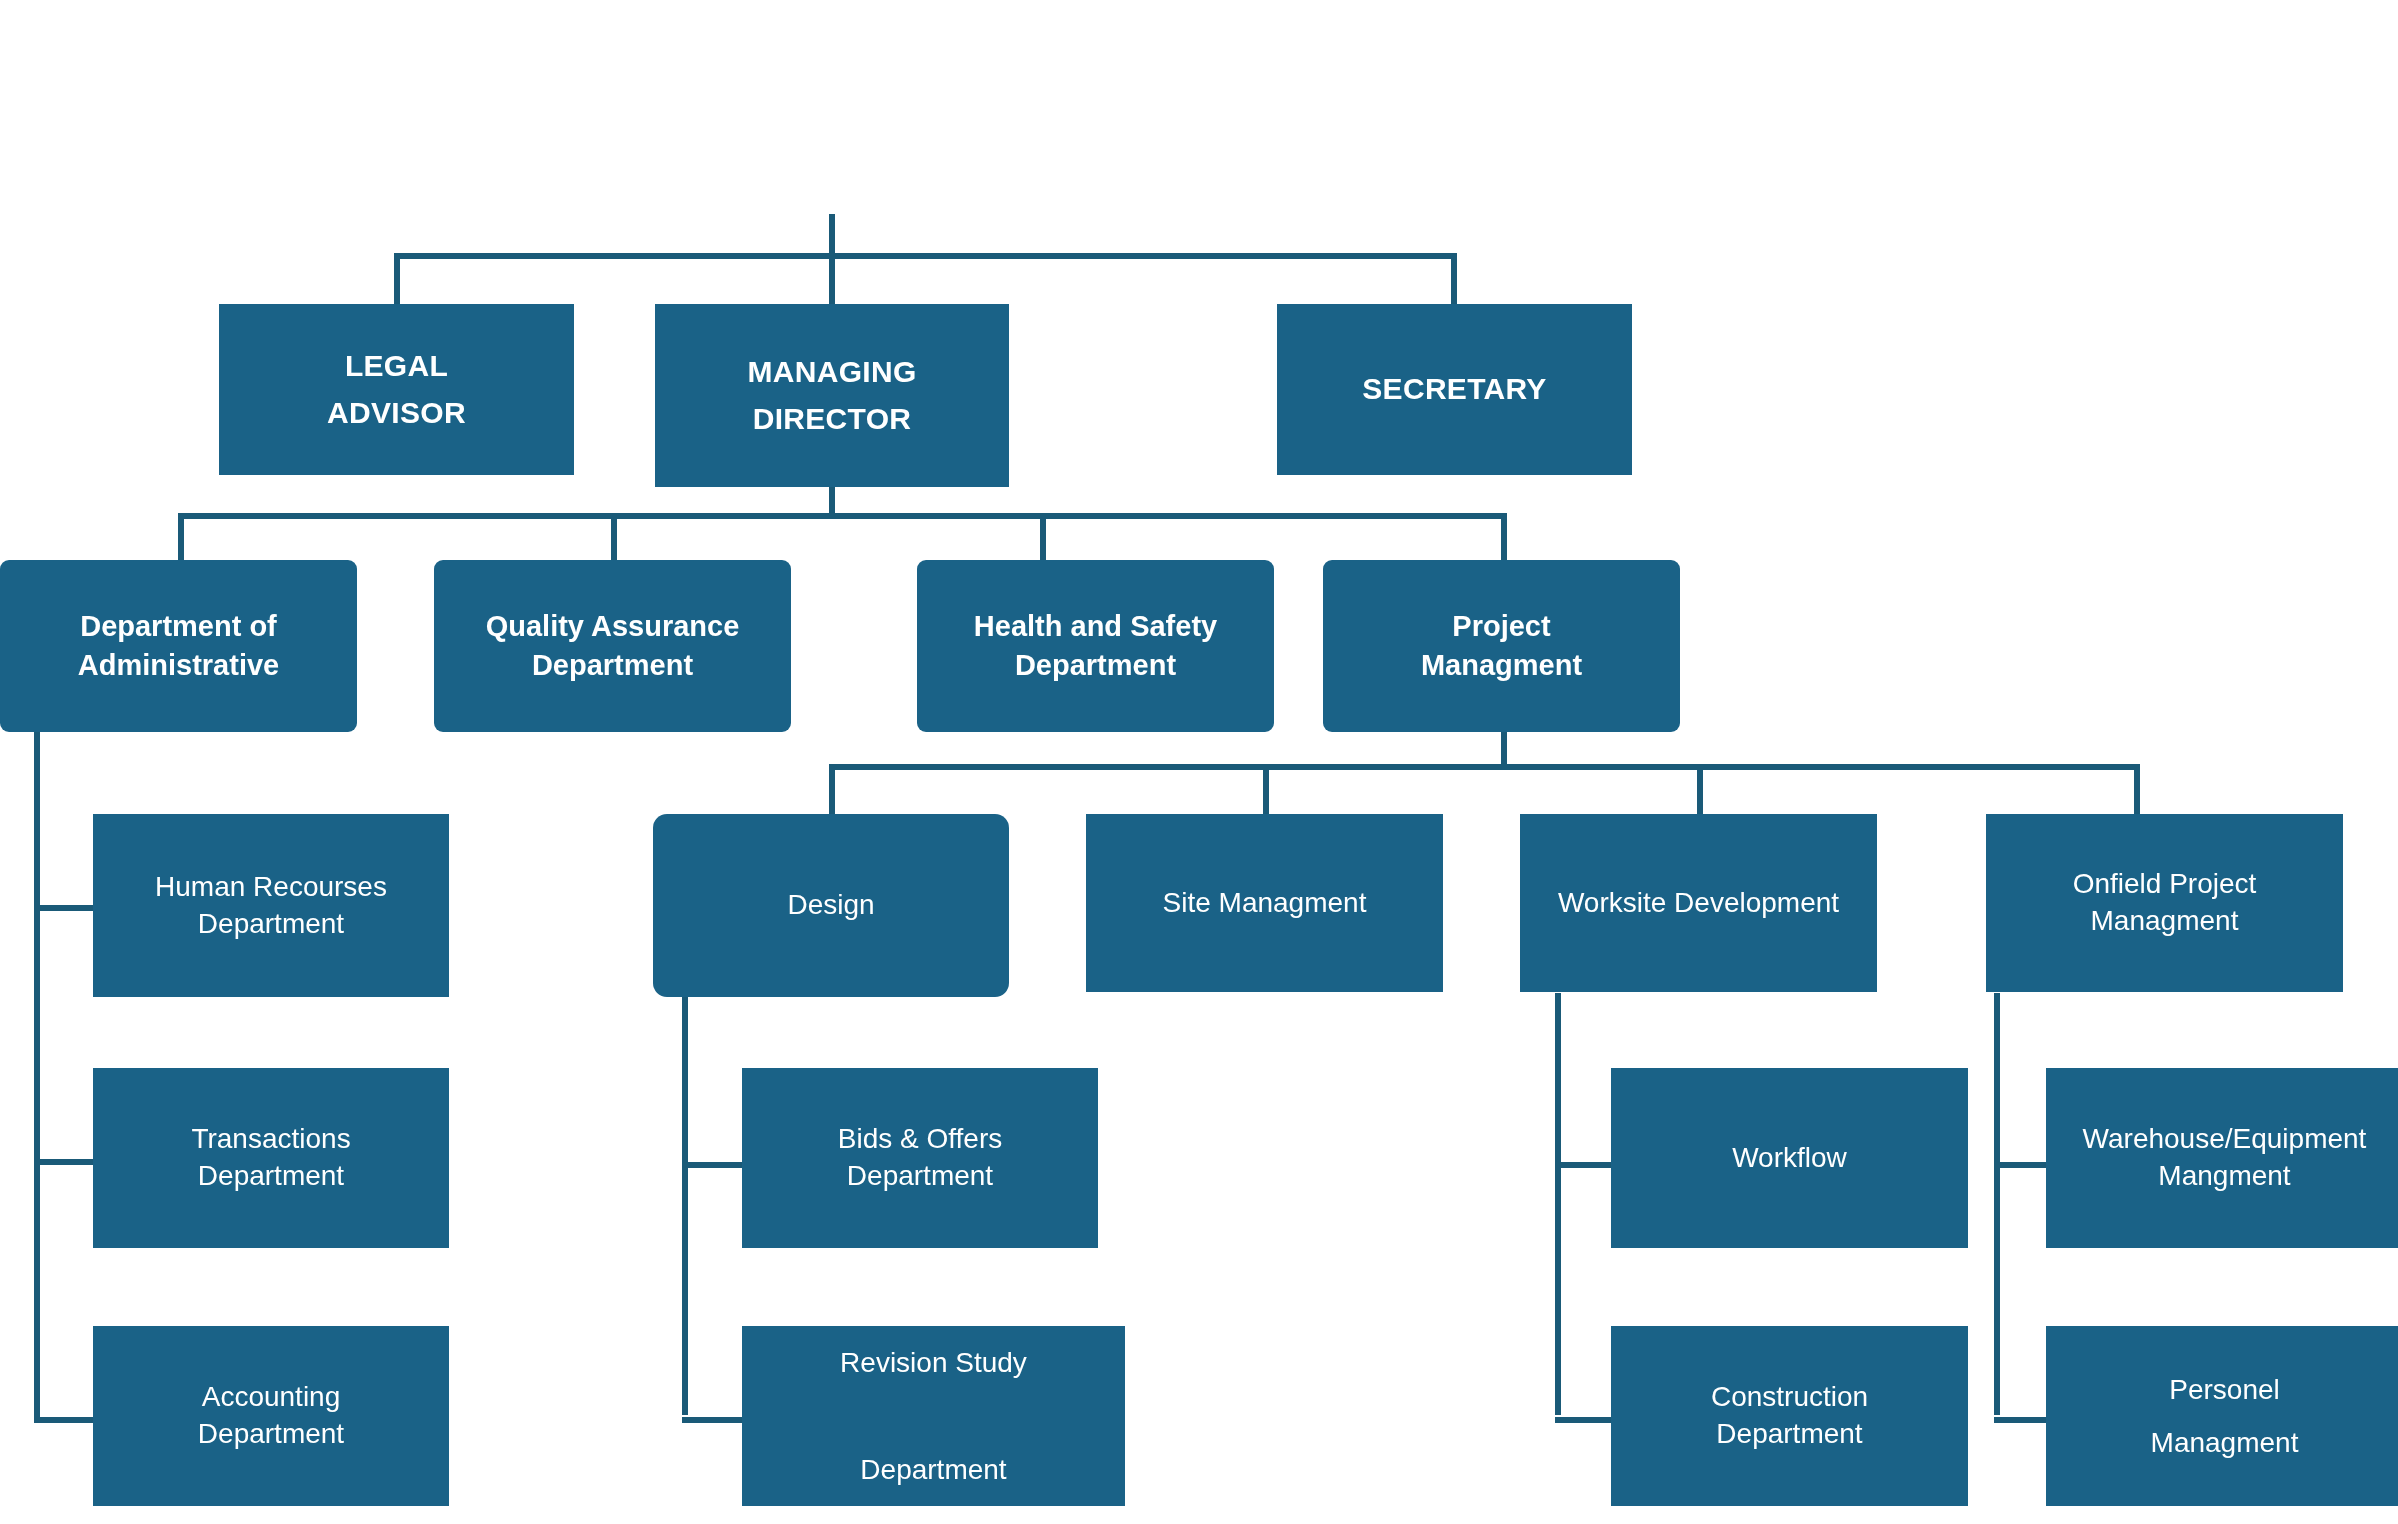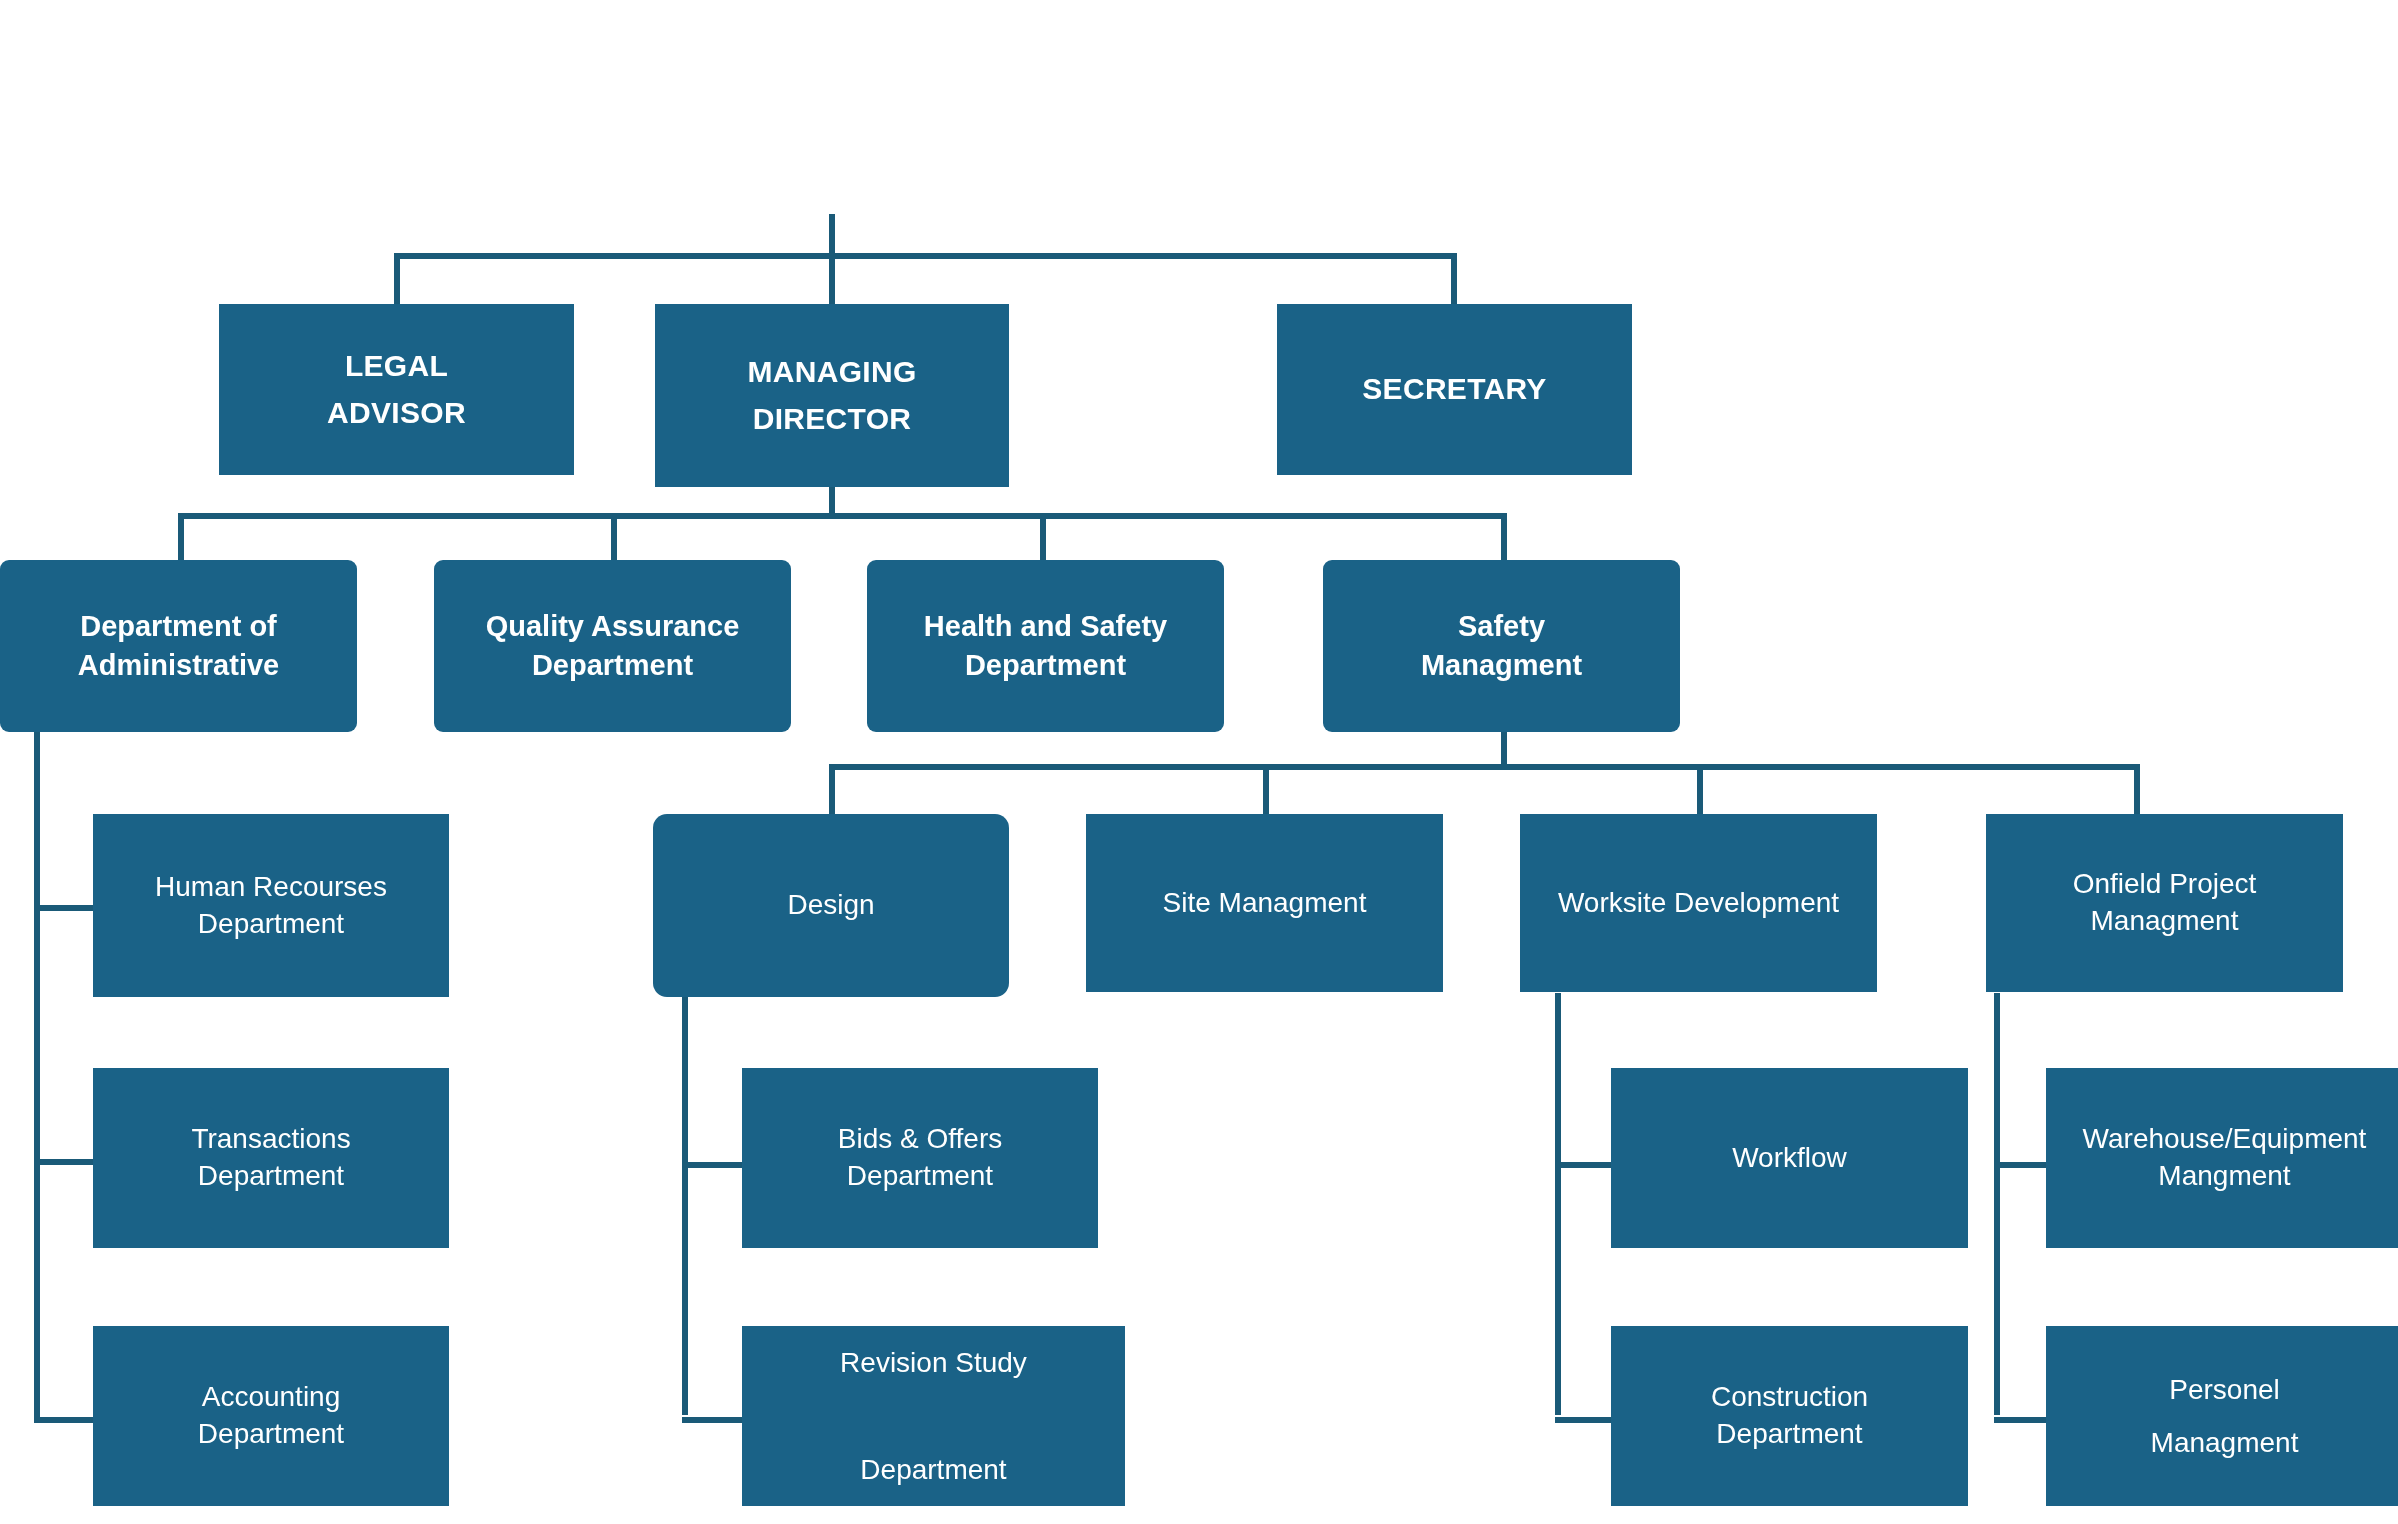--- a/index.html
+++ b/index.html
@@ -128,23 +128,23 @@
   <div class="node l2" style="left:219px; top:304px; width:355px; height:171px;">LEGAL
 ADVISOR</div>
   <div class="node l2" style="left:655px; top:304px; width:354px; height:183px;">MANAGING
 DIRECTOR</div>
   <div class="node l2" style="left:1277px; top:304px; width:355px; height:171px;">SECRETARY</div>
 
   <div class="node l3" style="left:0px; top:560px; width:357px; height:172px;">Department of
 Administrative</div>
   <div class="node l3" style="left:434px; top:560px; width:357px; height:172px;">Quality Assurance
 Department</div>
-  <div class="node l3" style="left:867px; top:560px; width:357px; height:172px;">Health and Safety
+  <div class="node l3" style="left:917px; top:560px; width:357px; height:172px;">Health and Safety
 Department</div>
-  <div class="node l3" style="left:1323px; top:560px; width:357px; height:172px;">Safety
+  <div class="node l3" style="left:1323px; top:560px; width:357px; height:172px;">Project
 Managment</div>
 
   <div class="node l4" style="left:93px; top:814px; width:356px; height:183px;">Human Recourses
 Department</div>
   <div class="node l4" style="left:653px; top:814px; width:356px; height:183px;border-radius:14px;">Design</div>
   <div class="node l4" style="left:1086px; top:814px; width:357px; height:178px;text-align:right;">Site Managment</div>
   <div class="node l4" style="left:1520px; top:814px; width:357px; height:178px;">Worksite Development</div>
   <div class="node l4" style="left:1954px; top:814px; width:357px; height:178px;margin-left:32px;">Onfield Project
 Managment</div>
 

